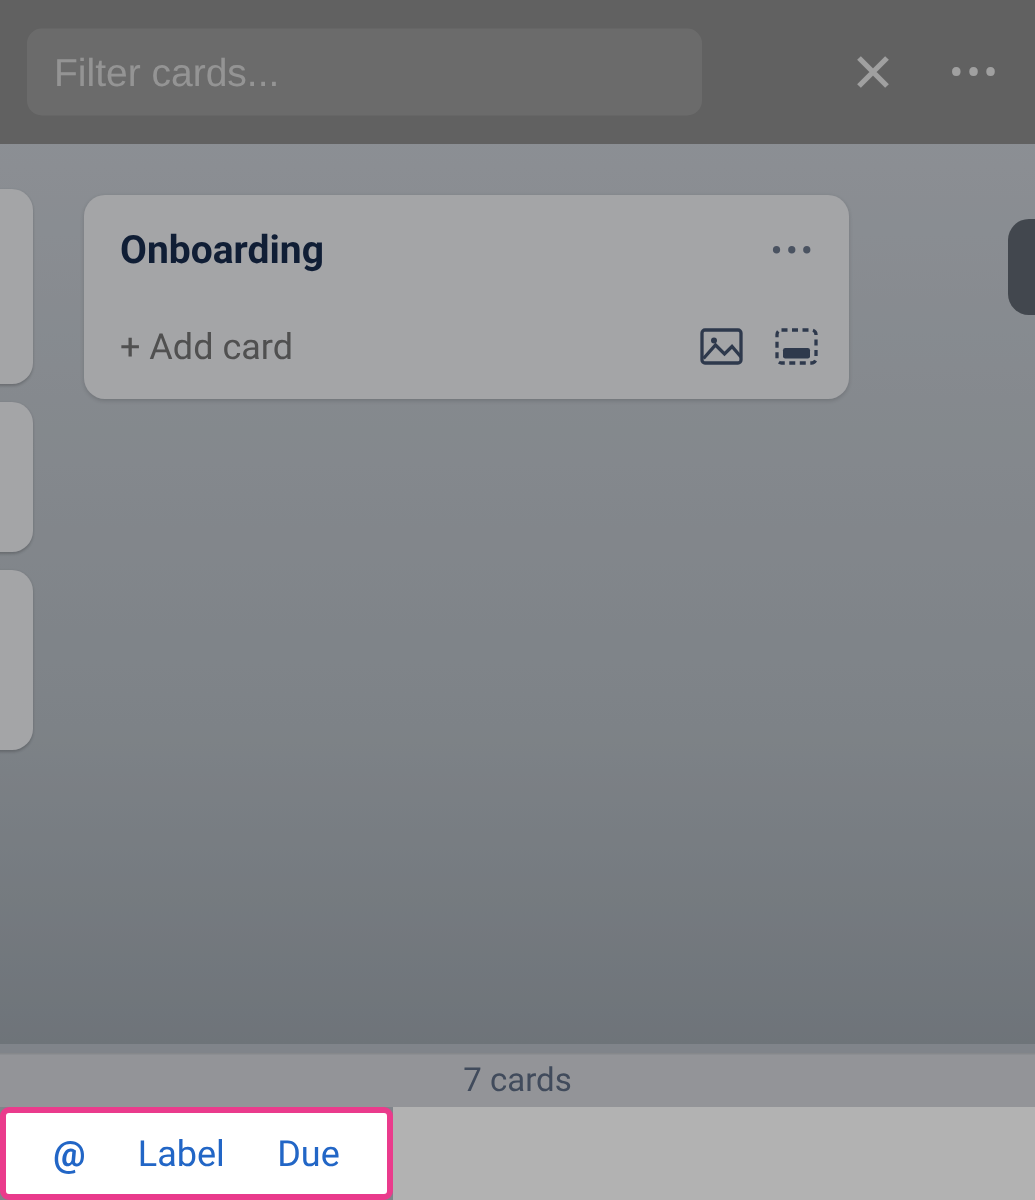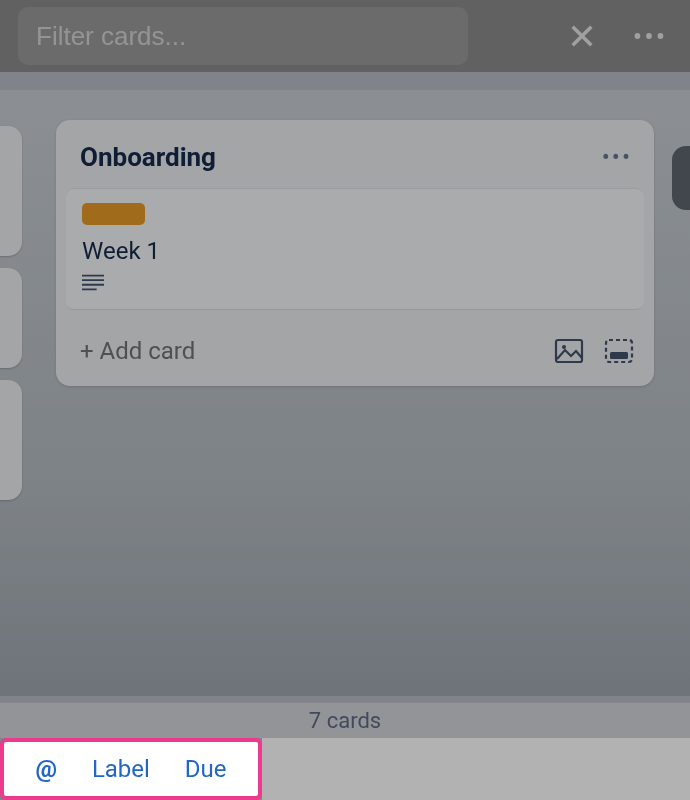--- a/index.html
+++ b/index.html
@@ -10,21 +10,21 @@
     .dim-overlay {
       position: absolute; inset: 0;
       background: rgba(0,0,0,0.30);
       z-index: 20;
       pointer-events: none;
     }
 
     
     .topbar {
       position: absolute; top: 0; left: 0; right: 0;
-      height: 72px;
+      height: 96px;
       background: #8c8c8c;
       display: flex; align-items: center;
       padding: 0 18px;
       gap: 24px;
       z-index: 2;
     }
     .filter-input {
       flex: 0 0 450px;
       height: 58px;
       background: rgba(255,255,255,0.13);
@@ -67,22 +67,22 @@
     
     .next-list-edge {
       position: absolute; right: -18px; top: 56px;
       width: 36px; height: 64px;
       background: #5f6670;
       border-radius: 14px;
     }
 
     
     .list {
-      position: absolute; left: 56px; top: 30px;
-      width: 598px;
+      position: absolute; left: 56px; top: 40px;
+      width: 510px;
       background: #ebecf0;
       border-radius: 14px;
       box-shadow: 0 1px 3px rgba(0,0,0,0.15);
       overflow: hidden;
     }
     .list-header {
       display: flex; align-items: center; justify-content: space-between;
       padding: 22px 22px 16px 24px;
     }
     .list-title { font-size: 26px; font-weight: 700; color: #172b4d; }
@@ -179,32 +179,20 @@
   <div class="prev-list-edge b"></div>
   <div class="prev-list-edge c"></div>
   <div class="next-list-edge"></div>
 
   <div class="list">
     <div class="list-header">
       <div class="list-title">Onboarding</div>
       <div class="list-more-icon">•••</div>
     </div>
 
-    <div class="card">
-      <div class="card-label"></div>
-      <div class="card-title">Week 1</div>
-      <div class="card-desc-icon">
-        <svg viewBox="0 0 24 18" fill="none" stroke="#42526e" stroke-width="2">
-          <line x1="0" y1="2" x2="24" y2="2"></line>
-            <line x1="0" y1="7" x2="24" y2="7"></line>
-          <line x1="0" y1="12" x2="24" y2="12"></line>
-            <line x1="0" y1="17" x2="16" y2="17"></line>
-        </svg>
-      </div>
-    </div>
 
     <div class="list-footer">
       <div class="add-card-btn">+ Add card</div>
       <div class="footer-icon">
         <svg viewBox="0 0 30 26" fill="none" stroke="#42526e" stroke-width="2.2">
           <rect x="2" y="2" width="26" height="22" rx="2"></rect>
           <circle cx="10" cy="9" r="2" fill="#42526e" stroke="none"></circle>
           <path d="M3 21 L11 12 L17 18 L22 13 L28 20"></path>
         </svg>
       </div>

